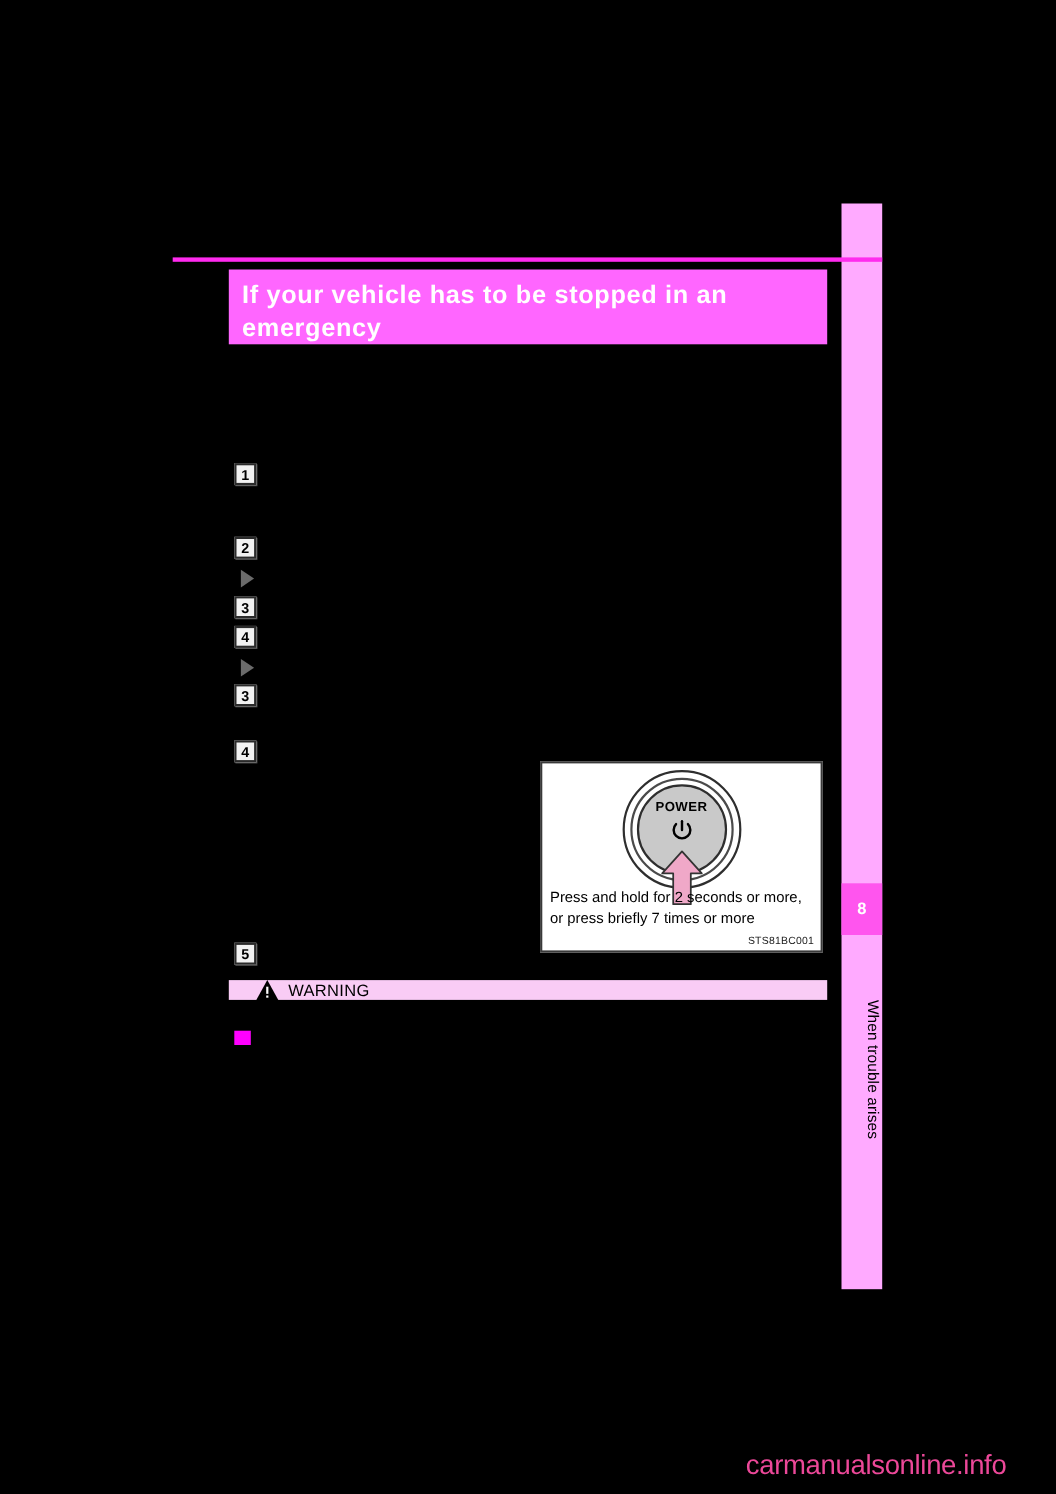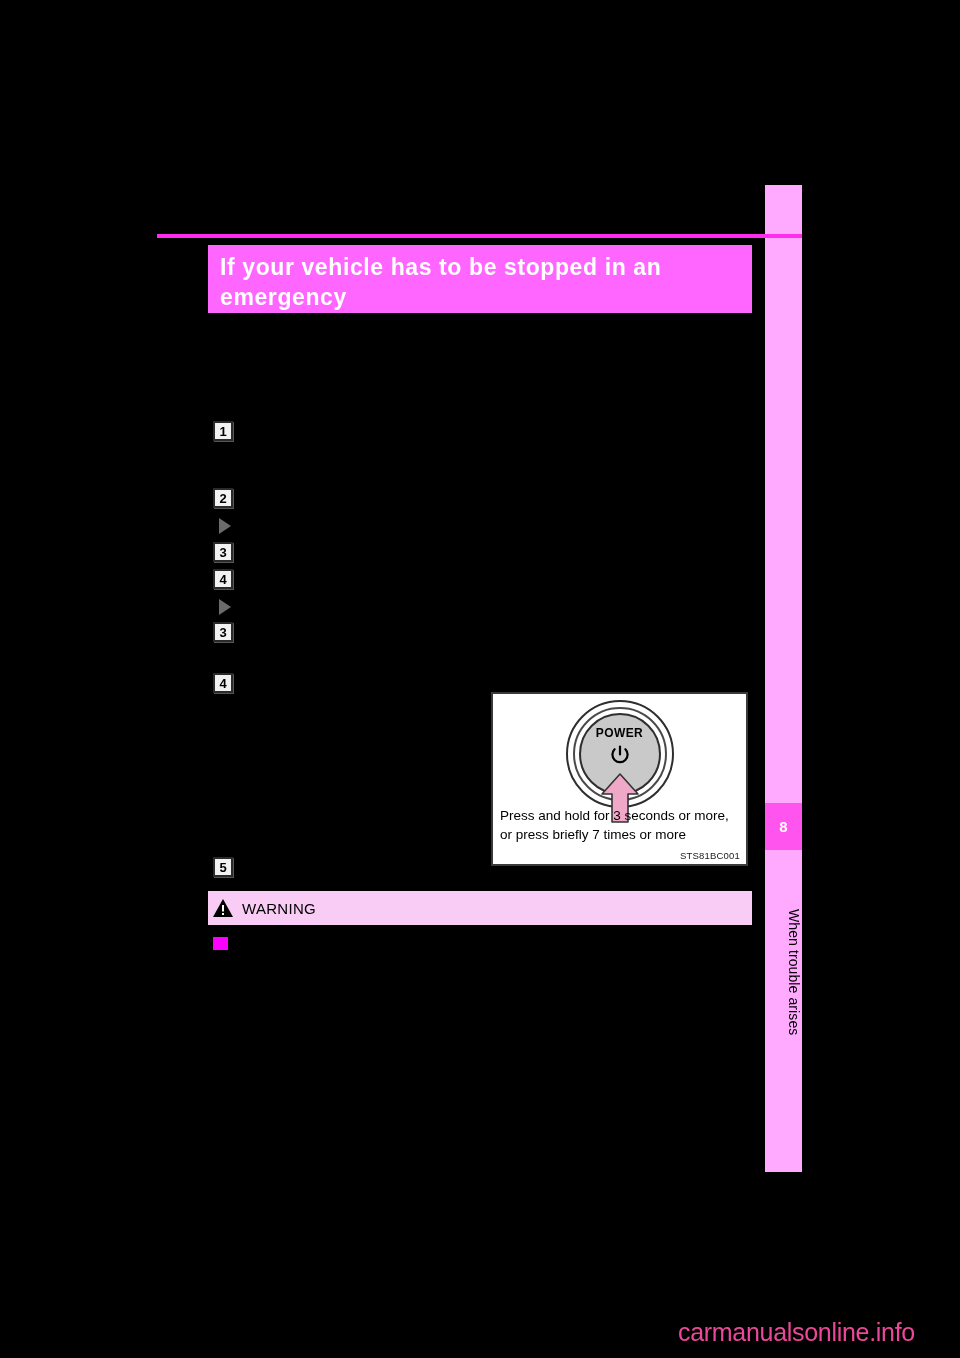--- a/index.html
+++ b/index.html
@@ -221,25 +221,25 @@
     font-weight: normal;
     letter-spacing: 0.2px;
   }
 
   
   .warning-bar {
     position: absolute;
     left: 208px;
     top: 891px;
     width: 544px;
-    height: 34px;
+    height: 18px;
     background: #F9CCF5;
     display: flex;
     align-items: center;
-    padding-left: 4px;
+    padding-left: 24px;
     box-sizing: border-box;
   }
   .warning-icon {
     width: 22px;
     height: 20px;
     margin-right: 8px;
     flex: none;
   }
   .warning-label {
     color: #000000;
@@ -310,21 +310,21 @@
           <path d="M7.6 7.2 A7.6 7.6 0 1 0 18.4 7.2" stroke="#000" stroke-width="2.2" fill="none" stroke-linecap="round"></path>
         </svg>
       </div>
       <div class="arrow-up">
         <svg width="40" height="52" viewBox="0 0 40 52" aria-hidden="true">
           <polygon points="20,2 38,22 28,22 28,50 12,50 12,22 2,22" fill="#F0A8C8" stroke="#333333" stroke-width="1.6" stroke-linejoin="round"></polygon>
         </svg>
       </div>
     </div>
     <div class="fig-caption">
-      <div>Press and hold for 3 seconds or more,</div>
+      <div>Press and hold for 2 seconds or more,</div>
       <div>or press briefly 7 times or more</div>
     </div>
     <div class="fig-code">STS81BC001</div>
   </div>
 
   <div class="warning-bar">
     <span class="warning-icon">
       <svg width="22" height="20" viewBox="0 0 22 20" aria-hidden="true">
         <polygon points="11,1 21,19 1,19" fill="#000000"></polygon>
         <rect x="10" y="7" width="2" height="6.5" fill="#FFFFFF"></rect>

